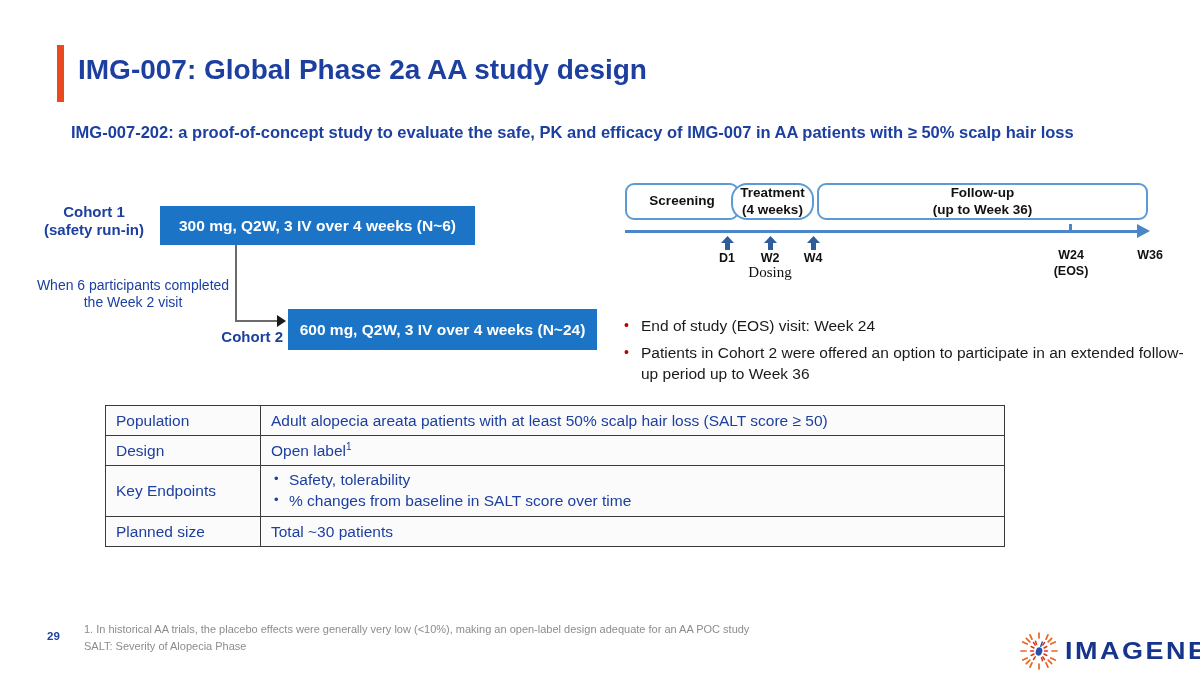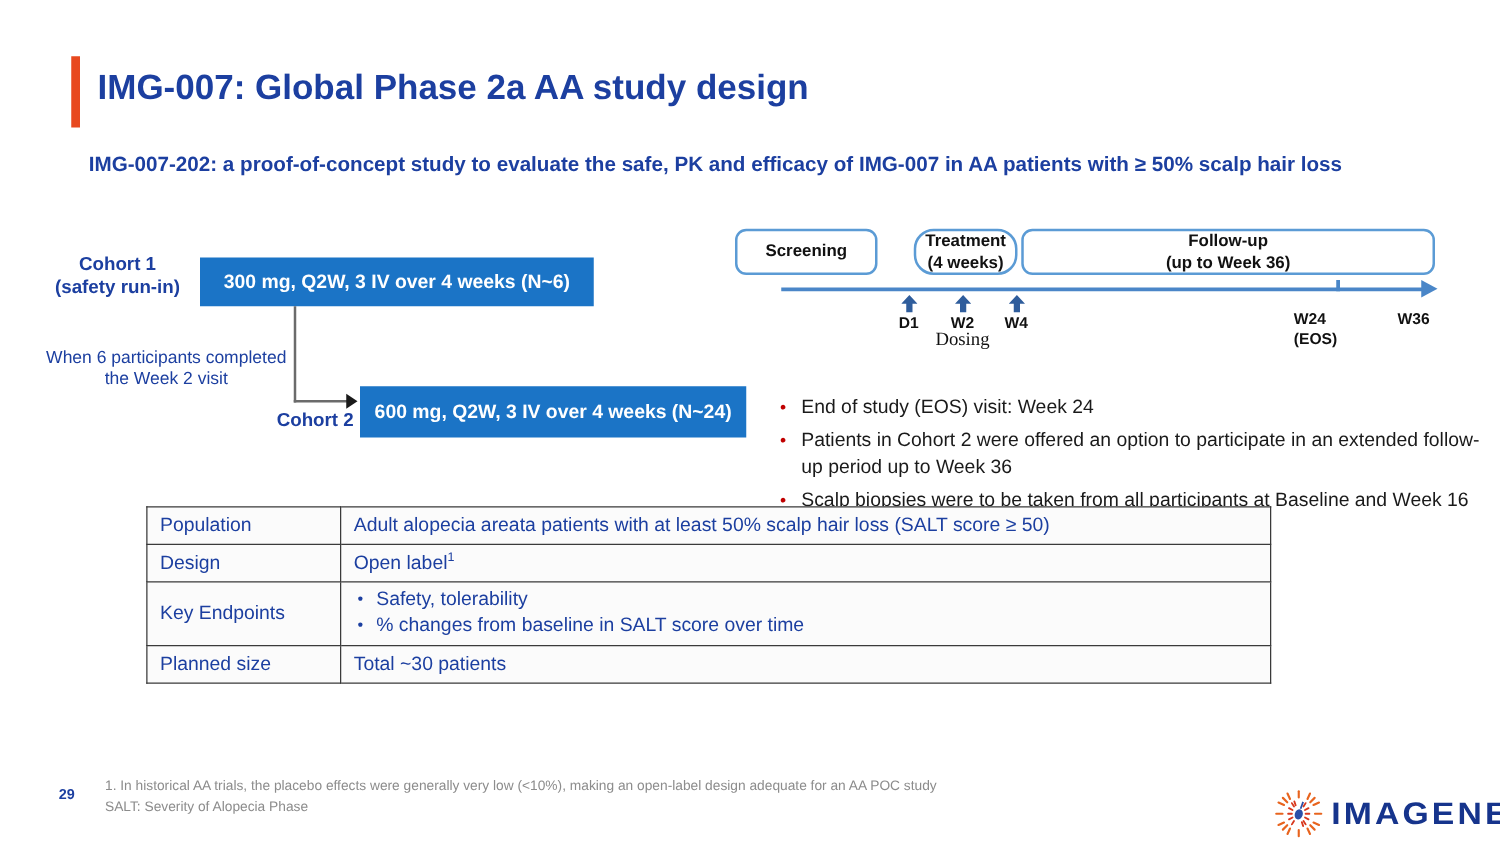--- a/index.html
+++ b/index.html
@@ -24,47 +24,47 @@
                     border-left:9px solid #1a1a1a; border-top:6px solid transparent; border-bottom:6px solid transparent; }
   .transition-note { position:absolute; left:27px; top:277px; width:212px; text-align:center;
                      font-size:14px; color:#1C3FA0; line-height:1.22; }
   .cohort2-label { position:absolute; left:180px; top:328px; width:103px; text-align:right;
                    font-size:15px; font-weight:bold; color:#1C3FA0; }
 
   
   .phase-box { position:absolute; top:183px; height:37px; background:#fff; border:2.5px solid #5B9BD5;
                border-radius:9px; display:flex; flex-direction:column; align-items:center; justify-content:center;
                font-size:13.5px; font-weight:bold; color:#111; line-height:1.2; }
-  .phase-0 { left:588px; width:114px; }
+  .phase-0 { left:625px; width:114px; }
   .phase-1 { left:731px; width:83px;border-radius:16px; }
   .phase-2 { left:817px; width:331px; }
   .phase-box .sub:empty { display:none; }
   .tl-line { position:absolute; left:625px; top:230px; width:514px; height:3px; background:#4A86C8; }
   .tl-arrowhead { position:absolute; left:1137px; top:224px; width:0; height:0;
                   border-left:13px solid #4A86C8; border-top:7.5px solid transparent; border-bottom:7.5px solid transparent; }
   .up-arrow { position:absolute; top:236px; width:13px; height:14px; }
   .up-arrow svg { display:block; }
   .ua-0 { left:721px; } .ua-1 { left:764px; } .ua-2 { left:807px; }
   .dose-pt { position:absolute; top:251px; width:40px; text-align:center; font-size:12.5px; font-weight:bold; color:#111; }
   .dp-0 { left:707px; } .dp-1 { left:750px; } .dp-2 { left:793px; }
   .dosing-label { position:absolute; left:735px; top:264px; width:70px; text-align:center;
                   font-family:"Liberation Serif","DejaVu Serif",serif; font-size:15px; color:#111; }
   .w24-tick { position:absolute; left:1069px; top:224px; width:2.5px; height:9px; background:#4A86C8; }
-  .milestone-w24 { position:absolute; left:1035px; top:248px; width:72px; text-align:left;
+  .milestone-w24 { position:absolute; left:1035px; top:248px; width:72px; text-align:center;
                    font-size:12.5px; font-weight:bold; color:#111; line-height:1.25; }
-  .milestone-w36 { position:absolute; left:1118px; top:248px; width:45px; text-align:left;
+  .milestone-w36 { position:absolute; left:1118px; top:248px; width:45px; text-align:right;
                    font-size:12.5px; font-weight:bold; color:#111; }
 
   
   .bullets { position:absolute; left:622px; top:287px; width:568px; list-style:none;margin-top:29px; }
   .bullets li { position:relative; padding-left:19px; margin-bottom:7px; font-size:15.5px; color:#1a1a1a; line-height:1.32; }
   .bullets li::before { content:"•"; position:absolute; left:2px; top:0; color:#C00000; font-size:14px; }
 
   
-  .study-table { position:absolute; left:117px; top:405px; width:900px; border-collapse:collapse;
+  .study-table { position:absolute; left:105px; top:405px; width:900px; border-collapse:collapse;
                  background:#fbfbfb; }
   .study-table td { border:1.2px solid #3a3a3a; color:#1C3FA0; font-size:15.5px; padding:4px 10px; vertical-align:middle; }
   .study-table td.lbl { width:155px; }
   .study-table tr.r0 td, .study-table tr.r1 td, .study-table tr.r3 td { height:30px; }
   .study-table tr.r2 td { height:51px; }
   .endpoint-list { list-style:none; }
   .endpoint-list li { position:relative; padding-left:18px; line-height:1.35; }
   .endpoint-list li::before { content:"•"; position:absolute; left:3px; color:#1C3FA0; font-size:13px; }
   sup { font-size:10px; }
 
@@ -132,21 +132,20 @@
   <div class="w24-tick"></div>
   <div class="milestone-w24">
     <div>W24</div>
     <div>(EOS)</div>
   </div>
   <div class="milestone-w36">W36</div>
 
   <ul class="bullets">
     <li>End of study (EOS) visit: Week 24</li>
     <li>Patients in Cohort 2 were offered an option to participate in an extended follow-up period up to Week 36</li>
-    <li>Scalp biopsies were to be taken from all participants at Baseline and Week 16</li>
   </ul>
 
   <table class="study-table">
     <tbody>
         <tr class="r0">
       <td class="lbl">Population</td>
       <td>Adult alopecia areata patients with at least 50% scalp hair loss (SALT score ≥ 50)</td>
     </tr>
     <tr class="r1">
       <td class="lbl">Design</td>

